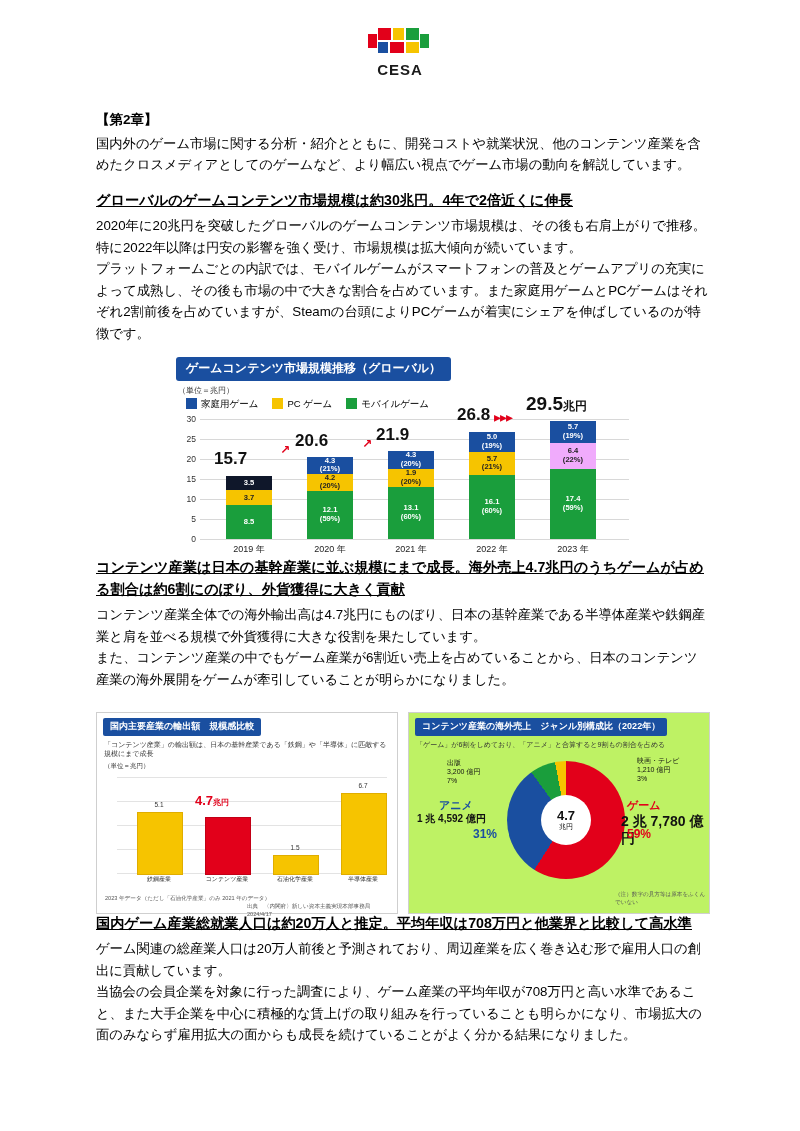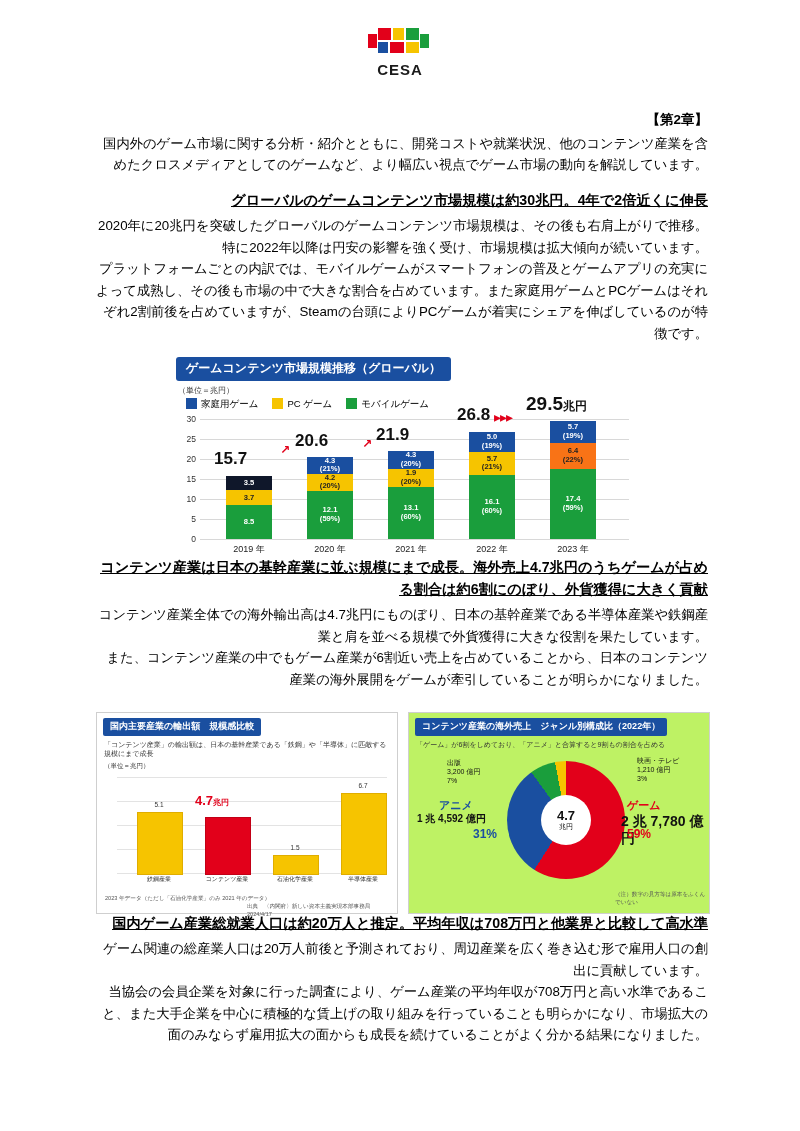--- a/index.html
+++ b/index.html
@@ -11,21 +11,21 @@
   }
   .page{position:relative;width:800px;height:1131px;}
 
   
   .logo-wrap{position:absolute;left:0;top:26px;width:800px;display:flex;justify-content:center;}
   .logo{width:76px;}
   .logo-mark{width:76px;height:34px;position:relative;}
   .logo-text{font-size:15px;font-weight:bold;letter-spacing:1px;text-align:center;color:#1a1a1a;margin-top:1px;}
 
   
-  .content{position:absolute;left:96px;top:110px;width:612px;text-align:right;}
+  .content{position:absolute;left:96px;top:110px;width:612px;}
   .ptitle{font-weight:bold;font-size:13.5px;line-height:1.55;margin:0 0 2px 0;}
   .para{font-size:13.3px;line-height:1.62;margin:0 0 0 0;}
   .gap{height:13px;}
   .heading{
     font-weight:bold;font-size:14.2px;line-height:1.55;margin:0 0 3px 0;
     display:inline;
     background-image:linear-gradient(transparent 86%, #000 86%, #000 92%, transparent 92%);
   }
   .heading-block{margin-bottom:4px;}
 
@@ -219,21 +219,21 @@
         <div class="seg" style="height:64px;background:#1a9e3c">
           <div class="seg-txt" style="color:#fff"><span>16.1</span><br><span>(60%)</span></div>
         </div>
       </div>
       <div class="bar-total big" style="left:281px;top:-8px"><span>26.8</span></div>
 
       <div class="bar" style="left:374px;top:8px">
         <div class="seg" style="height:22px;background:#1a4fa0">
           <div class="seg-txt" style="color:#fff"><span>5.7</span><br><span>(19%)</span></div>
         </div>
-        <div class="seg" style="height:26px;background:#f97316">
+        <div class="seg" style="height:26px;background:#f0abfc">
           <div class="seg-txt" style="color:#222"><span>6.4</span><br><span>(22%)</span></div>
         </div>
         <div class="seg" style="height:70px;background:#1a9e3c">
           <div class="seg-txt" style="color:#fff"><span>17.4</span><br><span>(59%)</span></div>
         </div>
       </div>
       <div class="bar-total" style="left:350px;top:-20px;font-size:19px"><span>29.5</span><span style="font-size:12px">兆円</span></div>
       <div class="arrow" style="left:318px;top:-4px;font-size:14px;letter-spacing:-1px">▸▸▸</div>
 
       <div class="xlab" style="left:43px;top:130px">2019 年</div>

